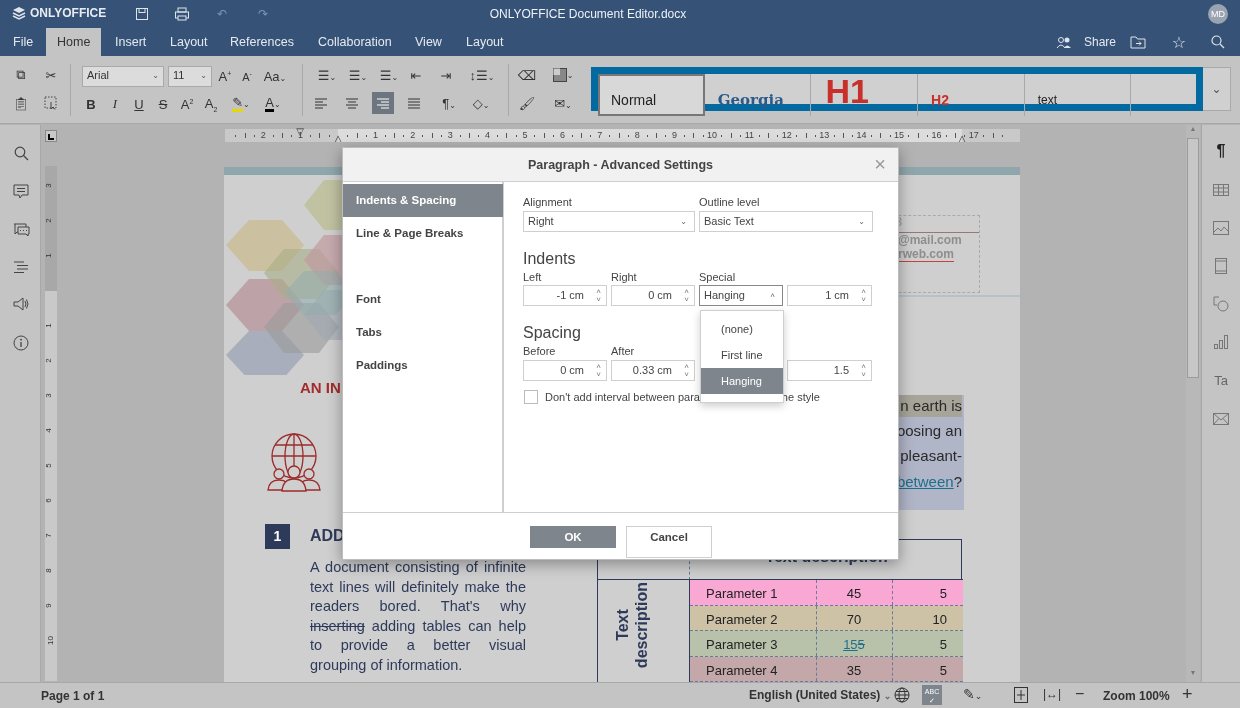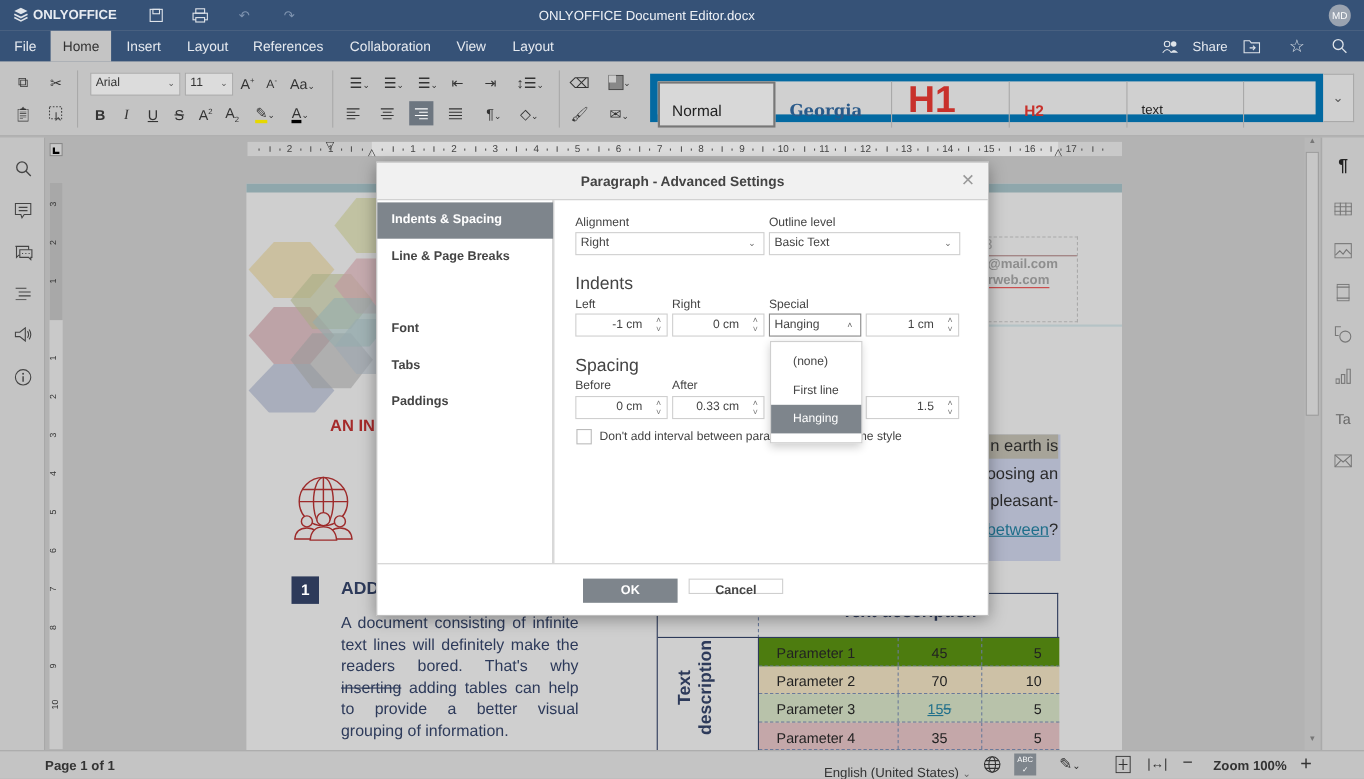--- a/index.html
+++ b/index.html
@@ -53,21 +53,21 @@
 .field{height:21px;border:1px solid #cfcfcf;background:#fff;font-size:11px;color:#444;line-height:19px}
 .field .arr{position:absolute;right:7px;top:0;font-size:8px;color:#666}
 .spin{text-align:right;padding-right:22px}
 .spin .up,.spin .dn{position:absolute;right:5px;font-size:8px;color:#777;line-height:8px}
 .spin .up{top:2px}.spin .dn{top:10px}
 .dd{left:357px;top:162px;width:84px;height:93px;background:#fff;border:1px solid #cfcfcf;box-shadow:0 3px 8px rgba(0,0,0,.2)}
 .dd-item{left:0;width:82px;height:26px;line-height:26px;padding-left:20px;font-size:11px;color:#444}
 .dd-item.sel{background:#7e858c;color:#fff}
 .dlg-foot{left:0;top:364px;width:555px;height:1px;background:#cfcfcf}
 .btn-ok{left:187px;top:378px;width:86px;height:22px;background:#7e858c;color:#fff;font-weight:bold;font-size:11.5px;text-align:center;line-height:22px}
-.btn-cancel{left:283px;top:378px;width:86px;height:14px;background:#fff;border:1px solid #cfcfcf;color:#444;font-weight:bold;font-size:11.5px;text-align:center;line-height:20px}
+.btn-cancel{left:283px;top:378px;width:86px;height:32px;background:#fff;border:1px solid #cfcfcf;color:#444;font-weight:bold;font-size:11.5px;text-align:center;line-height:20px}
 .chk{width:14px;height:14px;border:1px solid #bbb;background:#fff}
 
 .doc-text{color:#2d3a5a;font-size:14.5px;line-height:19.5px;text-align:justify}
 </style>
 </head>
 <body>
 
 <div id="titlebar" class="abs">
   <div class="abs logo">
     <svg width="14" height="14" viewBox="0 0 14 14">
@@ -477,21 +477,21 @@
       <div style="position:absolute;right:2px;top:76px;line-height:22px;font-size:15px;color:#2a2a2a"><span style="color:#1f6f8b;text-decoration:underline">between</span><span>?</span></div>
     </div>
 
     <div class="abs tbl" style="left:373px;top:372px;width:365px;height:168px;border:1px solid #2d3a5a;border-bottom:none">
       <div style="position:absolute;left:91px;top:0;width:1px;height:40px;border-left:1px dashed #6a7a9a"></div>
       <div style="position:absolute;left:92px;top:8px;width:273px;text-align:center;font-weight:bold;font-size:16px;color:#2d3a5a">Text description</div>
       <div style="position:absolute;left:0;top:39px;width:365px;height:1px;background:#2d3a5a"></div>
       <div style="position:absolute;left:91px;top:40px;width:1px;height:128px;background:#2d3a5a"></div>
       <div style="position:absolute;left:15px;top:130px;transform:rotate(-90deg);transform-origin:left top;width:90px;text-align:center;font-weight:bold;font-size:16px;line-height:19px;color:#2d3a5a">Text description</div>
       <div id="tbl-rows">
-          <div style="position: absolute; left: 92px; top: 40px; width: 273px; height: 25.5px; background: #4d7c0f; border-bottom: 1px dashed rgb(106, 122, 154); font-size: 13px; color: rgb(34, 34, 34);">
+          <div style="position: absolute; left: 92px; top: 40px; width: 273px; height: 25.5px; background: #f9a8d4; border-bottom: 1px dashed rgb(106, 122, 154); font-size: 13px; color: rgb(34, 34, 34);">
             <span style="position: absolute; left: 16px; top: 6px;">Parameter 1</span>
             <span style="position: absolute; left: 127px; width: 74px; top: 6px; text-align: center;">45</span>
             <span style="position: absolute; left: 202px; width: 71px; top: 6px; text-align: right; padding-right: 16px;">5</span>
             <span style="position: absolute; left: 126px; top: 0px; height: 100%; border-left: 1px dashed rgb(106, 122, 154);"></span>
             <span style="position: absolute; left: 202px; top: 0px; height: 100%; border-left: 1px dashed rgb(106, 122, 154);"></span>
           </div>
           <div style="position: absolute; left: 92px; top: 65.5px; width: 273px; height: 25.5px; background: rgb(205, 193, 166); border-bottom: 1px dashed rgb(106, 122, 154); font-size: 13px; color: rgb(34, 34, 34);">
             <span style="position: absolute; left: 16px; top: 6px;">Parameter 2</span>
             <span style="position: absolute; left: 127px; width: 74px; top: 6px; text-align: center;">70</span>
             <span style="position: absolute; left: 202px; width: 71px; top: 6px; text-align: right; padding-right: 16px;">10</span>
@@ -562,21 +562,21 @@
   <div class="abs rico" style="top:283px">
       <svg width="16" height="12" viewBox="0 0 16 12">
         <rect x="0.5" y="0.5" width="15" height="11" fill="none" stroke="#777"></rect>
         <path d="M0.5 0.5L8 7L15.5 0.5M0.5 11.5L6 5.5M15.5 11.5L10 5.5" fill="none" stroke="#777"></path>
       </svg>
     </div>
 </div>
 
 <div id="statusbar" class="abs">
   <div class="abs" style="left:41px;top:6px;font-weight:bold;color:#333">Page 1 of 1</div>
-  <div class="abs" style="left:749px;top:12px;font-weight:normal;color:#333"><span>English (United States)</span> <span style="font-size:9px;color:#666">⌄</span></div>
+  <div class="abs" style="left:749px;top:5px;font-weight:bold;color:#333"><span>English (United States)</span> <span style="font-size:9px;color:#666">⌄</span></div>
   <div class="abs" style="left:894px;top:4px"><svg width="16" height="16" viewBox="0 0 16 16">
         <circle cx="8" cy="8" r="7" fill="none" stroke="#333"></circle>
         <ellipse cx="8" cy="8" rx="3" ry="7" fill="none" stroke="#333"></ellipse>
         <path d="M1 8H15M2 4.5H14M2 11.5H14" stroke="#333"></path>
       </svg></div>
   <div class="abs" style="left:922px;top:2px;width:20px;height:20px;background:#7e858c;color:#fff;font-size:7px;text-align:center;line-height:9px;padding-top:2px"><span>ABC<br>✓</span></div>
   <div class="abs" style="left:963px;top:3px;font-size:14px;color:#333"><span>✎</span><span style="font-size:9px">⌄</span></div>
   <div class="abs" style="left:1014px;top:4px"><svg width="14" height="16" viewBox="0 0 14 16">
         <rect x="0.5" y="0.5" width="13" height="15" fill="none" stroke="#333"></rect>
         <path d="M7 3V13M3 8H11" stroke="#333"></path>

